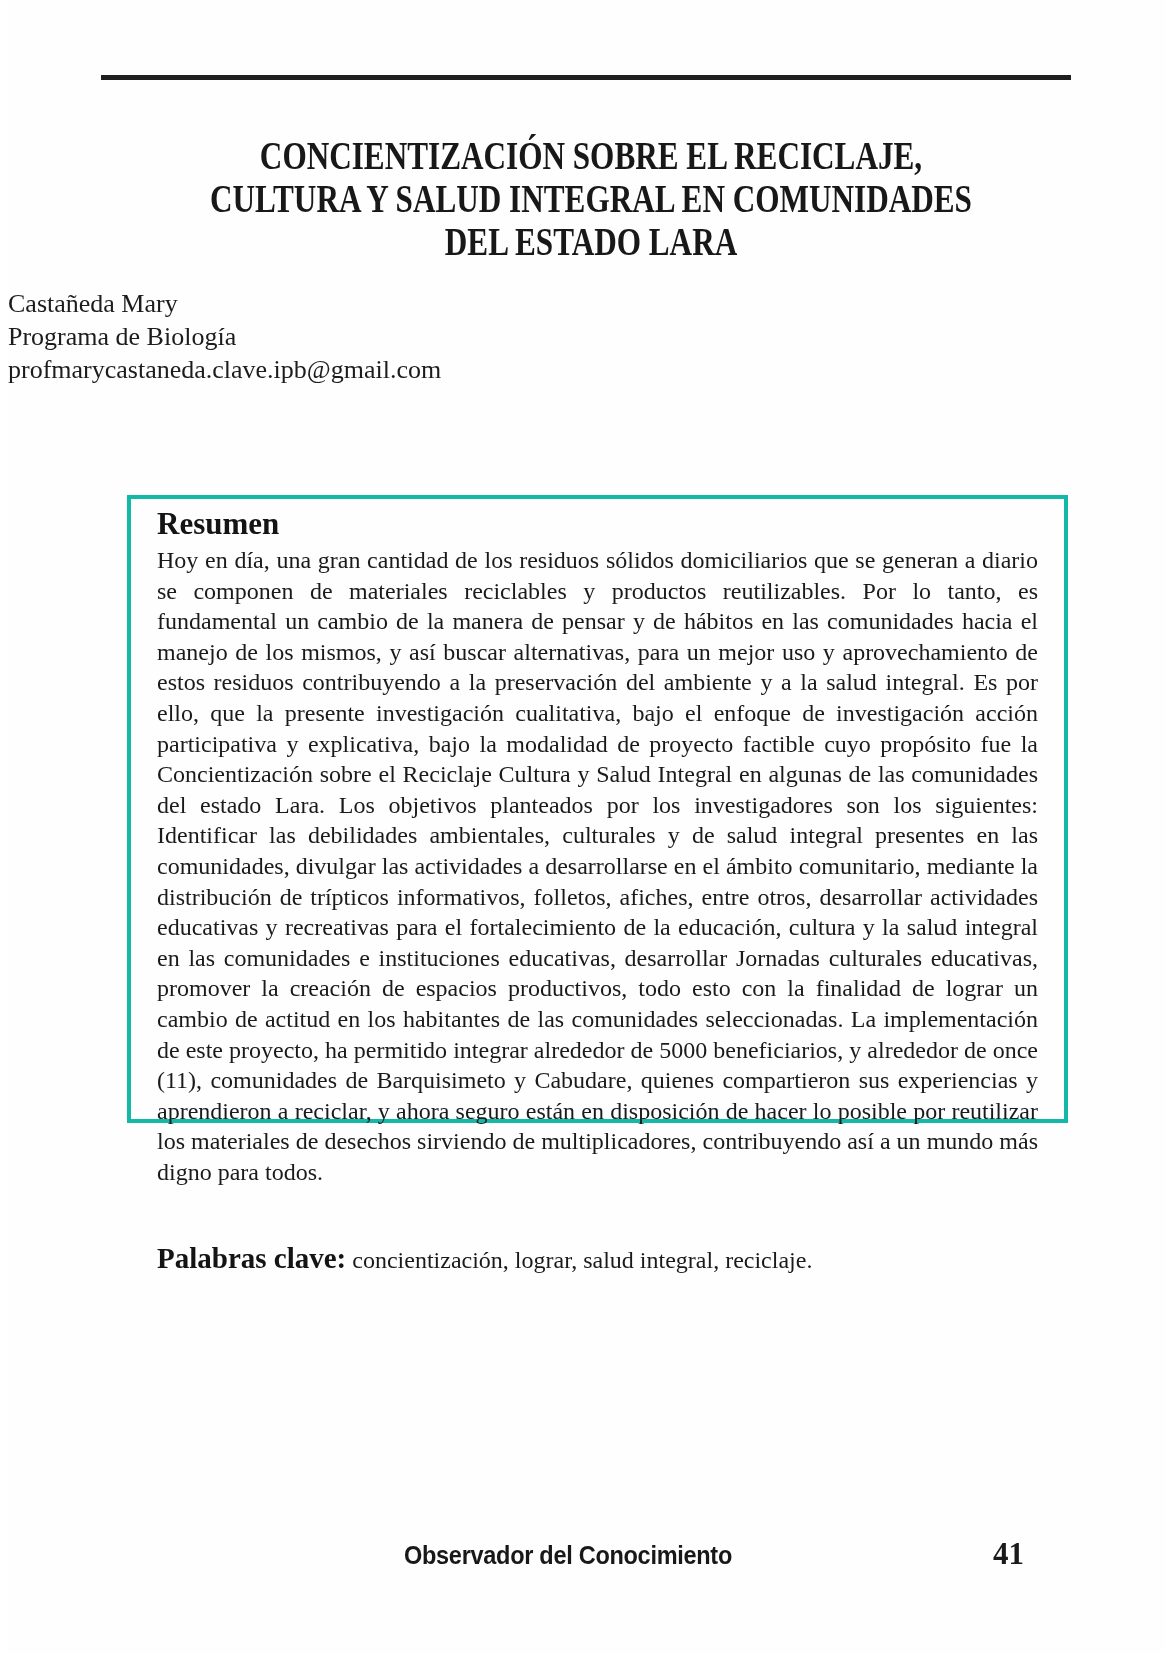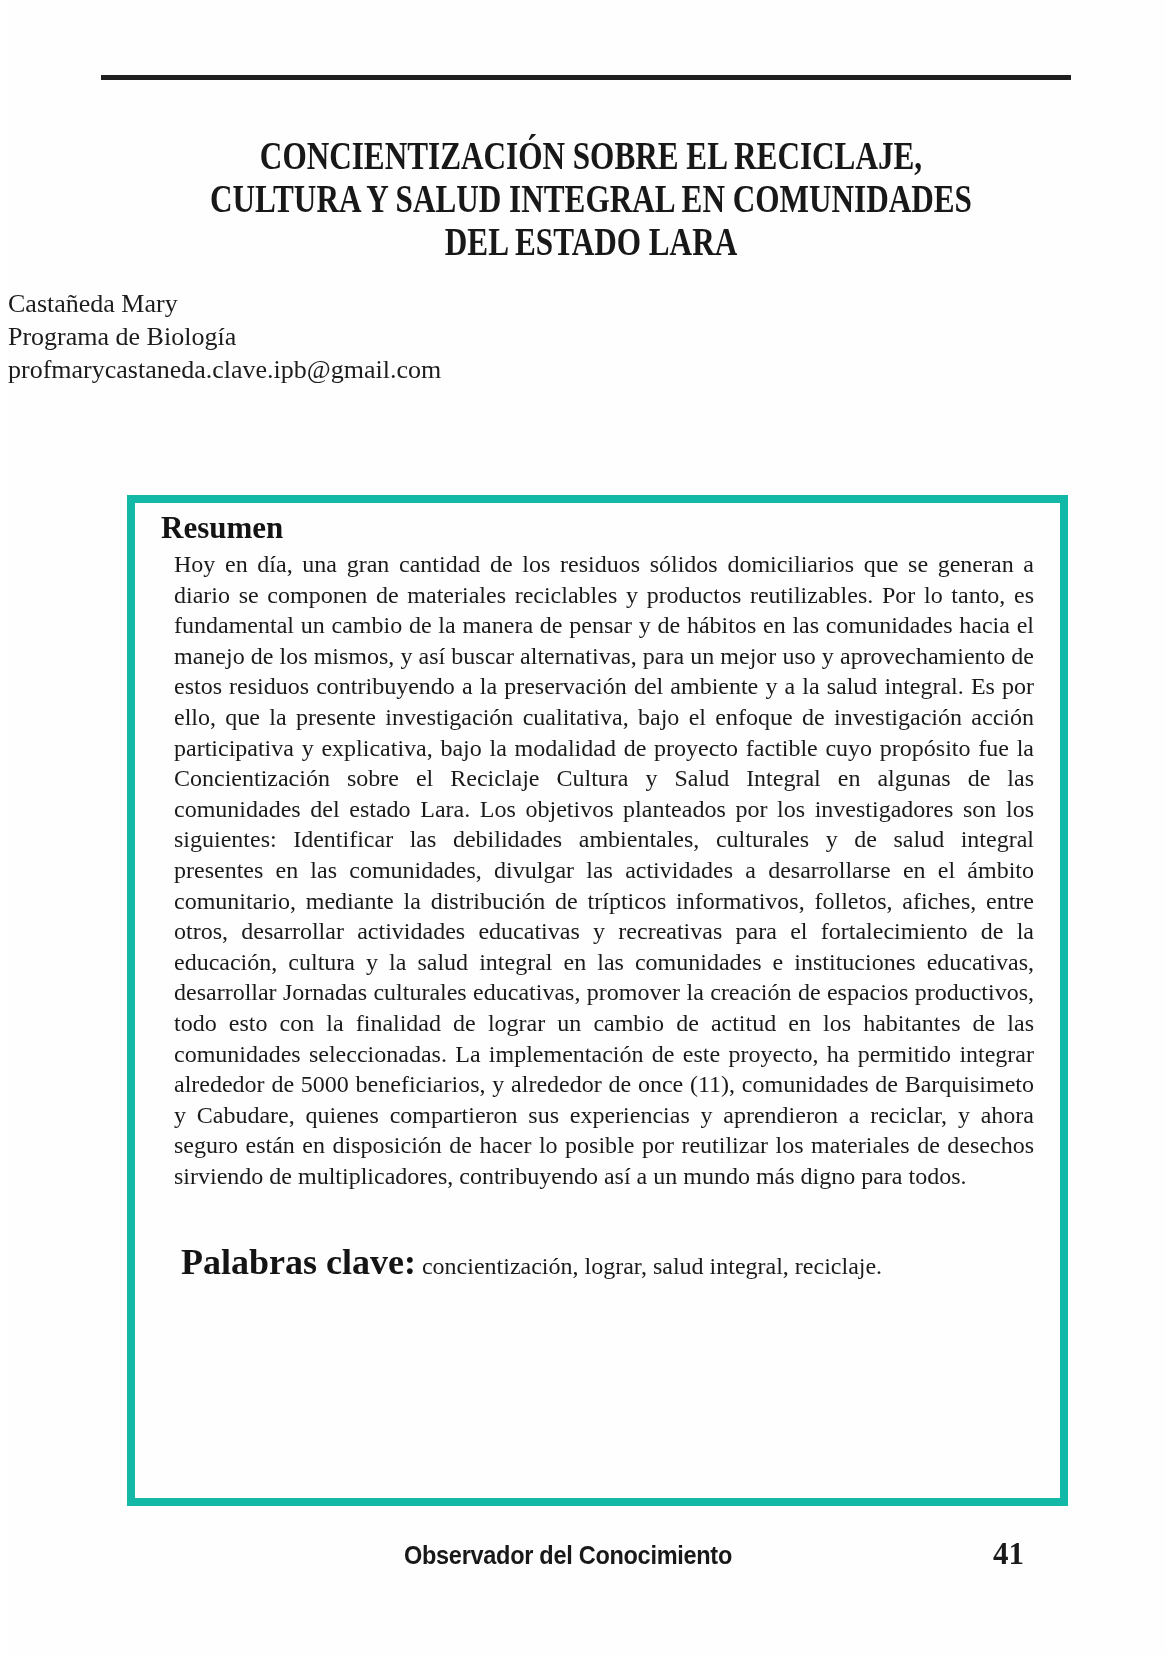--- a/index.html
+++ b/index.html
@@ -42,50 +42,48 @@
     left: 0; top: 287px;
     width: 1166px;
     text-align: left;
     font-size: 26px;
     line-height: 33px;
     color: #1c1c1c;
   }
   .abstract-box {
     position: absolute;
     left: 119px; top: 495px;
-    width: 941px; height: 1011px;
-    border: 8px solid #14b8a6;
+    width: 941px; height: 628px;
+    border: 4px solid #14b8a6;
     padding: 6px 26px 18px 26px;
     background: #fefefe;
   }
   .abstract-heading {
     font-size: 31px;
     line-height: 38px;
     font-weight: bold;
     color: #141414;
     margin-bottom: 2px;
   }
   .abstract-body {
     font-size: 24px;
     line-height: 30.6px;
     text-align: justify;
     color: #1a1a1a;
-    margin-left: 13px;
   }
   .keywords {
     margin-top: 54px;
     font-size: 24px;
     line-height: 34px;
     color: #1a1a1a;
   }
   .kw-label {
     font-weight: bold;
-    font-size: 36px;
+    font-size: 29px;
     color: #141414;
-    margin-left: 20px;
   }
   .footer-journal {
     position: absolute;
     left: 0; top: 1541px;
     width: 1120px;
     text-align: center;
     font-family: "Liberation Sans", sans-serif;
     font-weight: bold;
     font-size: 25px;
     letter-spacing: -0.3px;

